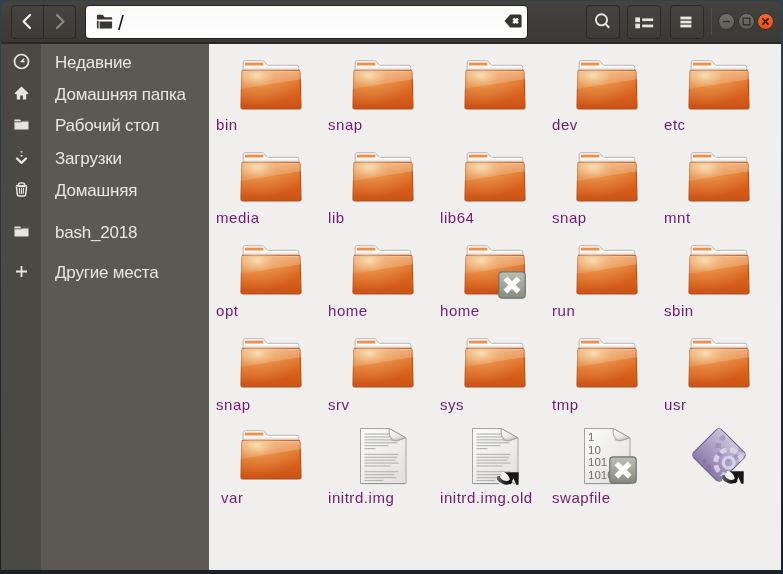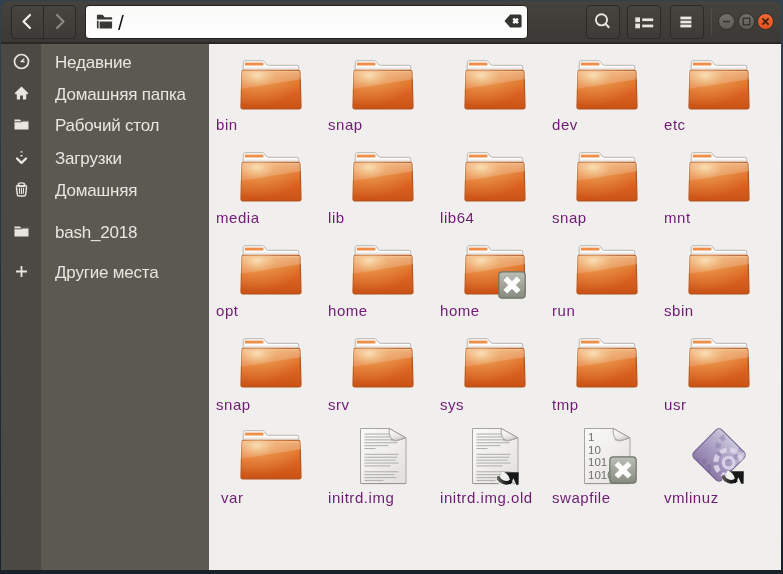--- a/index.html
+++ b/index.html
@@ -353,15 +353,14 @@
 <svg style="position:absolute;left:400px;top:412px" width="28" height="28" viewBox="0 0 28 28">
         <use href="#emblemx"></use>
       </svg>
 <div class="lbl" style="left:343px;top:445px">swapfile</div>
 <svg style="position:absolute;left:481px;top:382px" width="58" height="58" viewBox="0 0 60 60">
         <use href="#vmlinuz"></use>
       </svg>
 <svg style="position:absolute;left:513px;top:427px" width="23" height="13.5" viewBox="0 0 23 13.5">
         <use href="#symlink"></use>
       </svg>
-<div class="lbl" style="left:455px;top:445px">vmlinuz</div>
   </div>
 </div>
 
 </body></html>

